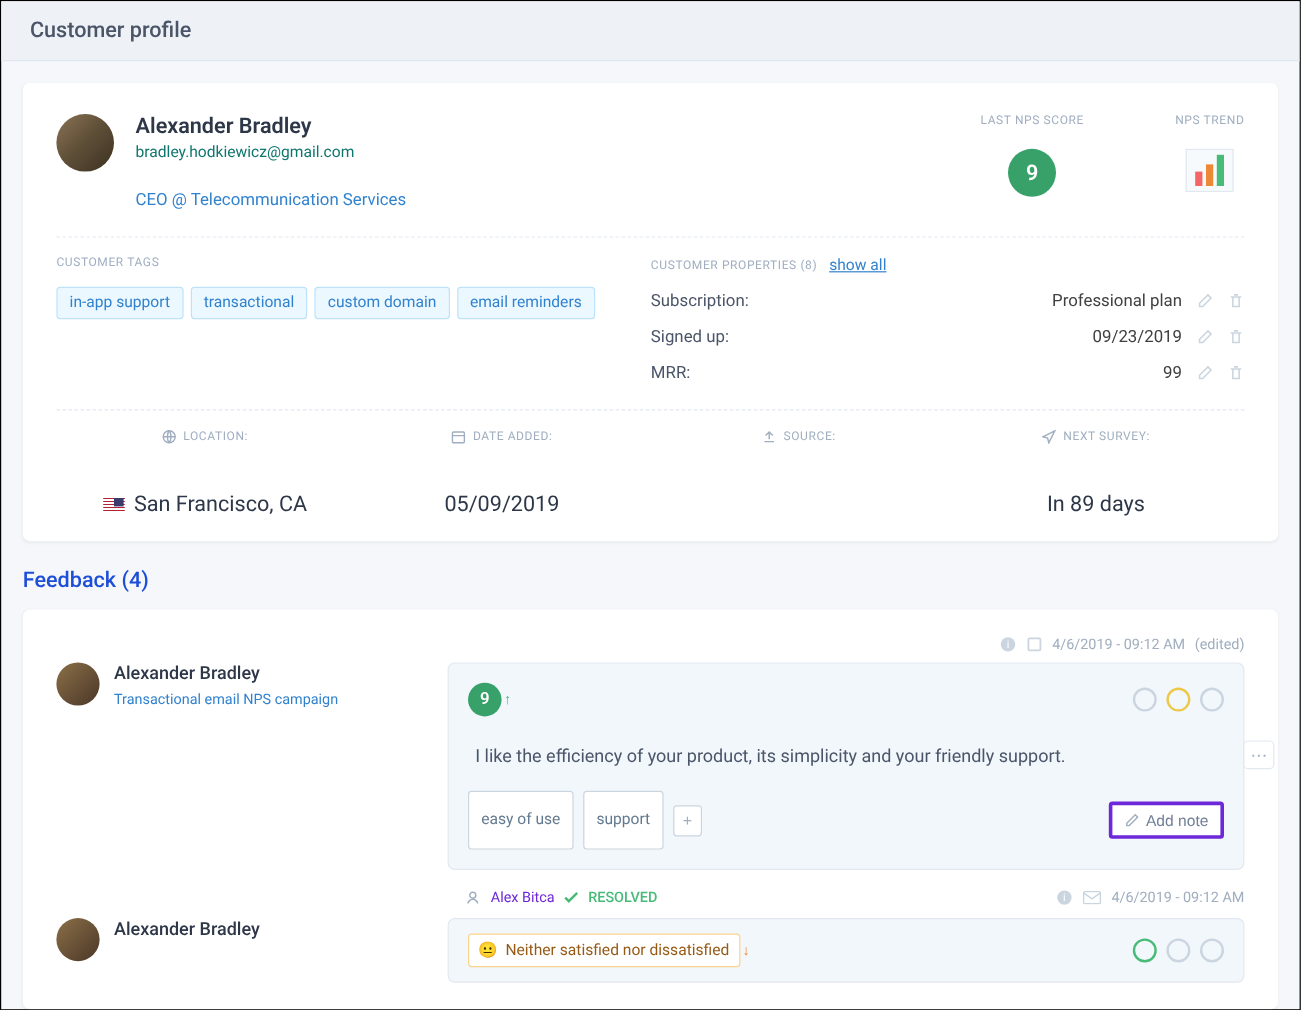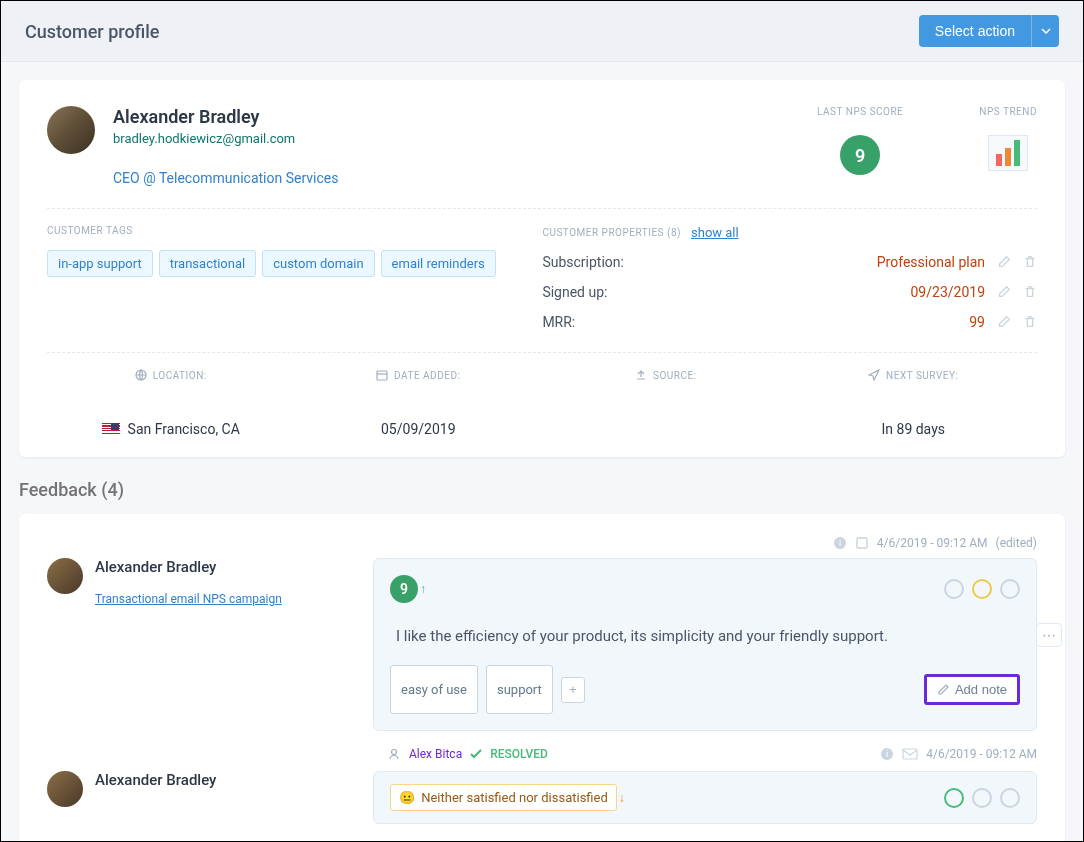--- a/index.html
+++ b/index.html
@@ -167,21 +167,21 @@
       justify-content: space-between;
       align-items: center;
       color: #4a5568;
     }
     .prop-val-group {
       display: flex;
       align-items: center;
       gap: 12px;
     }
     .prop-value {
-      color: #c2410c;
+      color: #404040;
       padding-left: 44px;
     }
     .icon-btn {
       color: #cbd5e0;
       cursor: pointer;
       width: 14px;
       height: 14px;
       display: inline-block;
     }
     .show-all {
@@ -200,21 +200,21 @@
       font-size: 10px;
       color: #a0aec0;
       letter-spacing: 0.5px;
       display: flex;
       align-items: center;
       justify-content: center;
       gap: 6px;
       margin-bottom: 10px;
     }
     .info-value {
-      font-size: 14px;
+      font-size: 18px;
       color: #2d3748;
       display: flex;
       align-items: center;
       justify-content: center;
       gap: 8px;
       margin-top: 40px;
     }
     .flag {
       width: 18px;
       height: 12px;
@@ -224,21 +224,21 @@
     .flag::before {
       content: '';
       position: absolute;
       width: 8px;
       height: 7px;
       background: #3c3b6e;
     }
     .section-title {
       font-size: 18px;
       font-weight: 500;
-      color: #737373;
+      color: #1d4ed8;
       margin: 22px 18px 0 18px;
     }
     .feedback-card {
       background: #fff;
       margin: 14px 18px 0 18px;
       border-radius: 6px;
       box-shadow: 0 1px 3px rgba(0,0,0,0.06);
       padding: 22px 28px;
     }
     .meta-line {
@@ -269,22 +269,21 @@
       flex-shrink: 0;
     }
     .feedback-name {
       font-size: 15px;
       font-weight: 500;
       color: #2d3748;
     }
     .feedback-campaign {
       font-size: 12px;
       color: #3182ce;
-      margin-top: 16px;
-      text-decoration: underline;
+      margin-top: 6px;
     }
     .feedback-box {
       flex: 1;
       background: #f2f7fc;
       border: 1px solid #e2e8f0;
       border-radius: 6px;
       padding: 16px;
       position: relative;
     }
     .feedback-header {
@@ -413,28 +412,20 @@
     .feedback-row2 {
       display: flex;
       gap: 16px;
     }
   </style>
 </head>
 <body>
 
 <div class="header">
   <div class="header-title">Customer profile</div>
-  <div class="select-action-group">
-    <button class="select-action-btn">Select action</button>
-    <button class="select-action-caret">
-      <svg width="10" height="6" viewBox="0 0 10 6">
-          <path d="M1 1l4 4 4-4" stroke="#fff" stroke-width="1.5" fill="none"></path>
-        </svg>
-    </button>
-  </div>
 </div>
 
 <div class="card">
   <div class="profile-header">
     <div class="profile-left">
       <div class="avatar"></div>
       <div>
         <div class="profile-name">Alexander Bradley</div>
         <div class="profile-email">bradley.hodkiewicz@gmail.com</div>
         <div class="profile-role">CEO @ Telecommunication Services</div>

